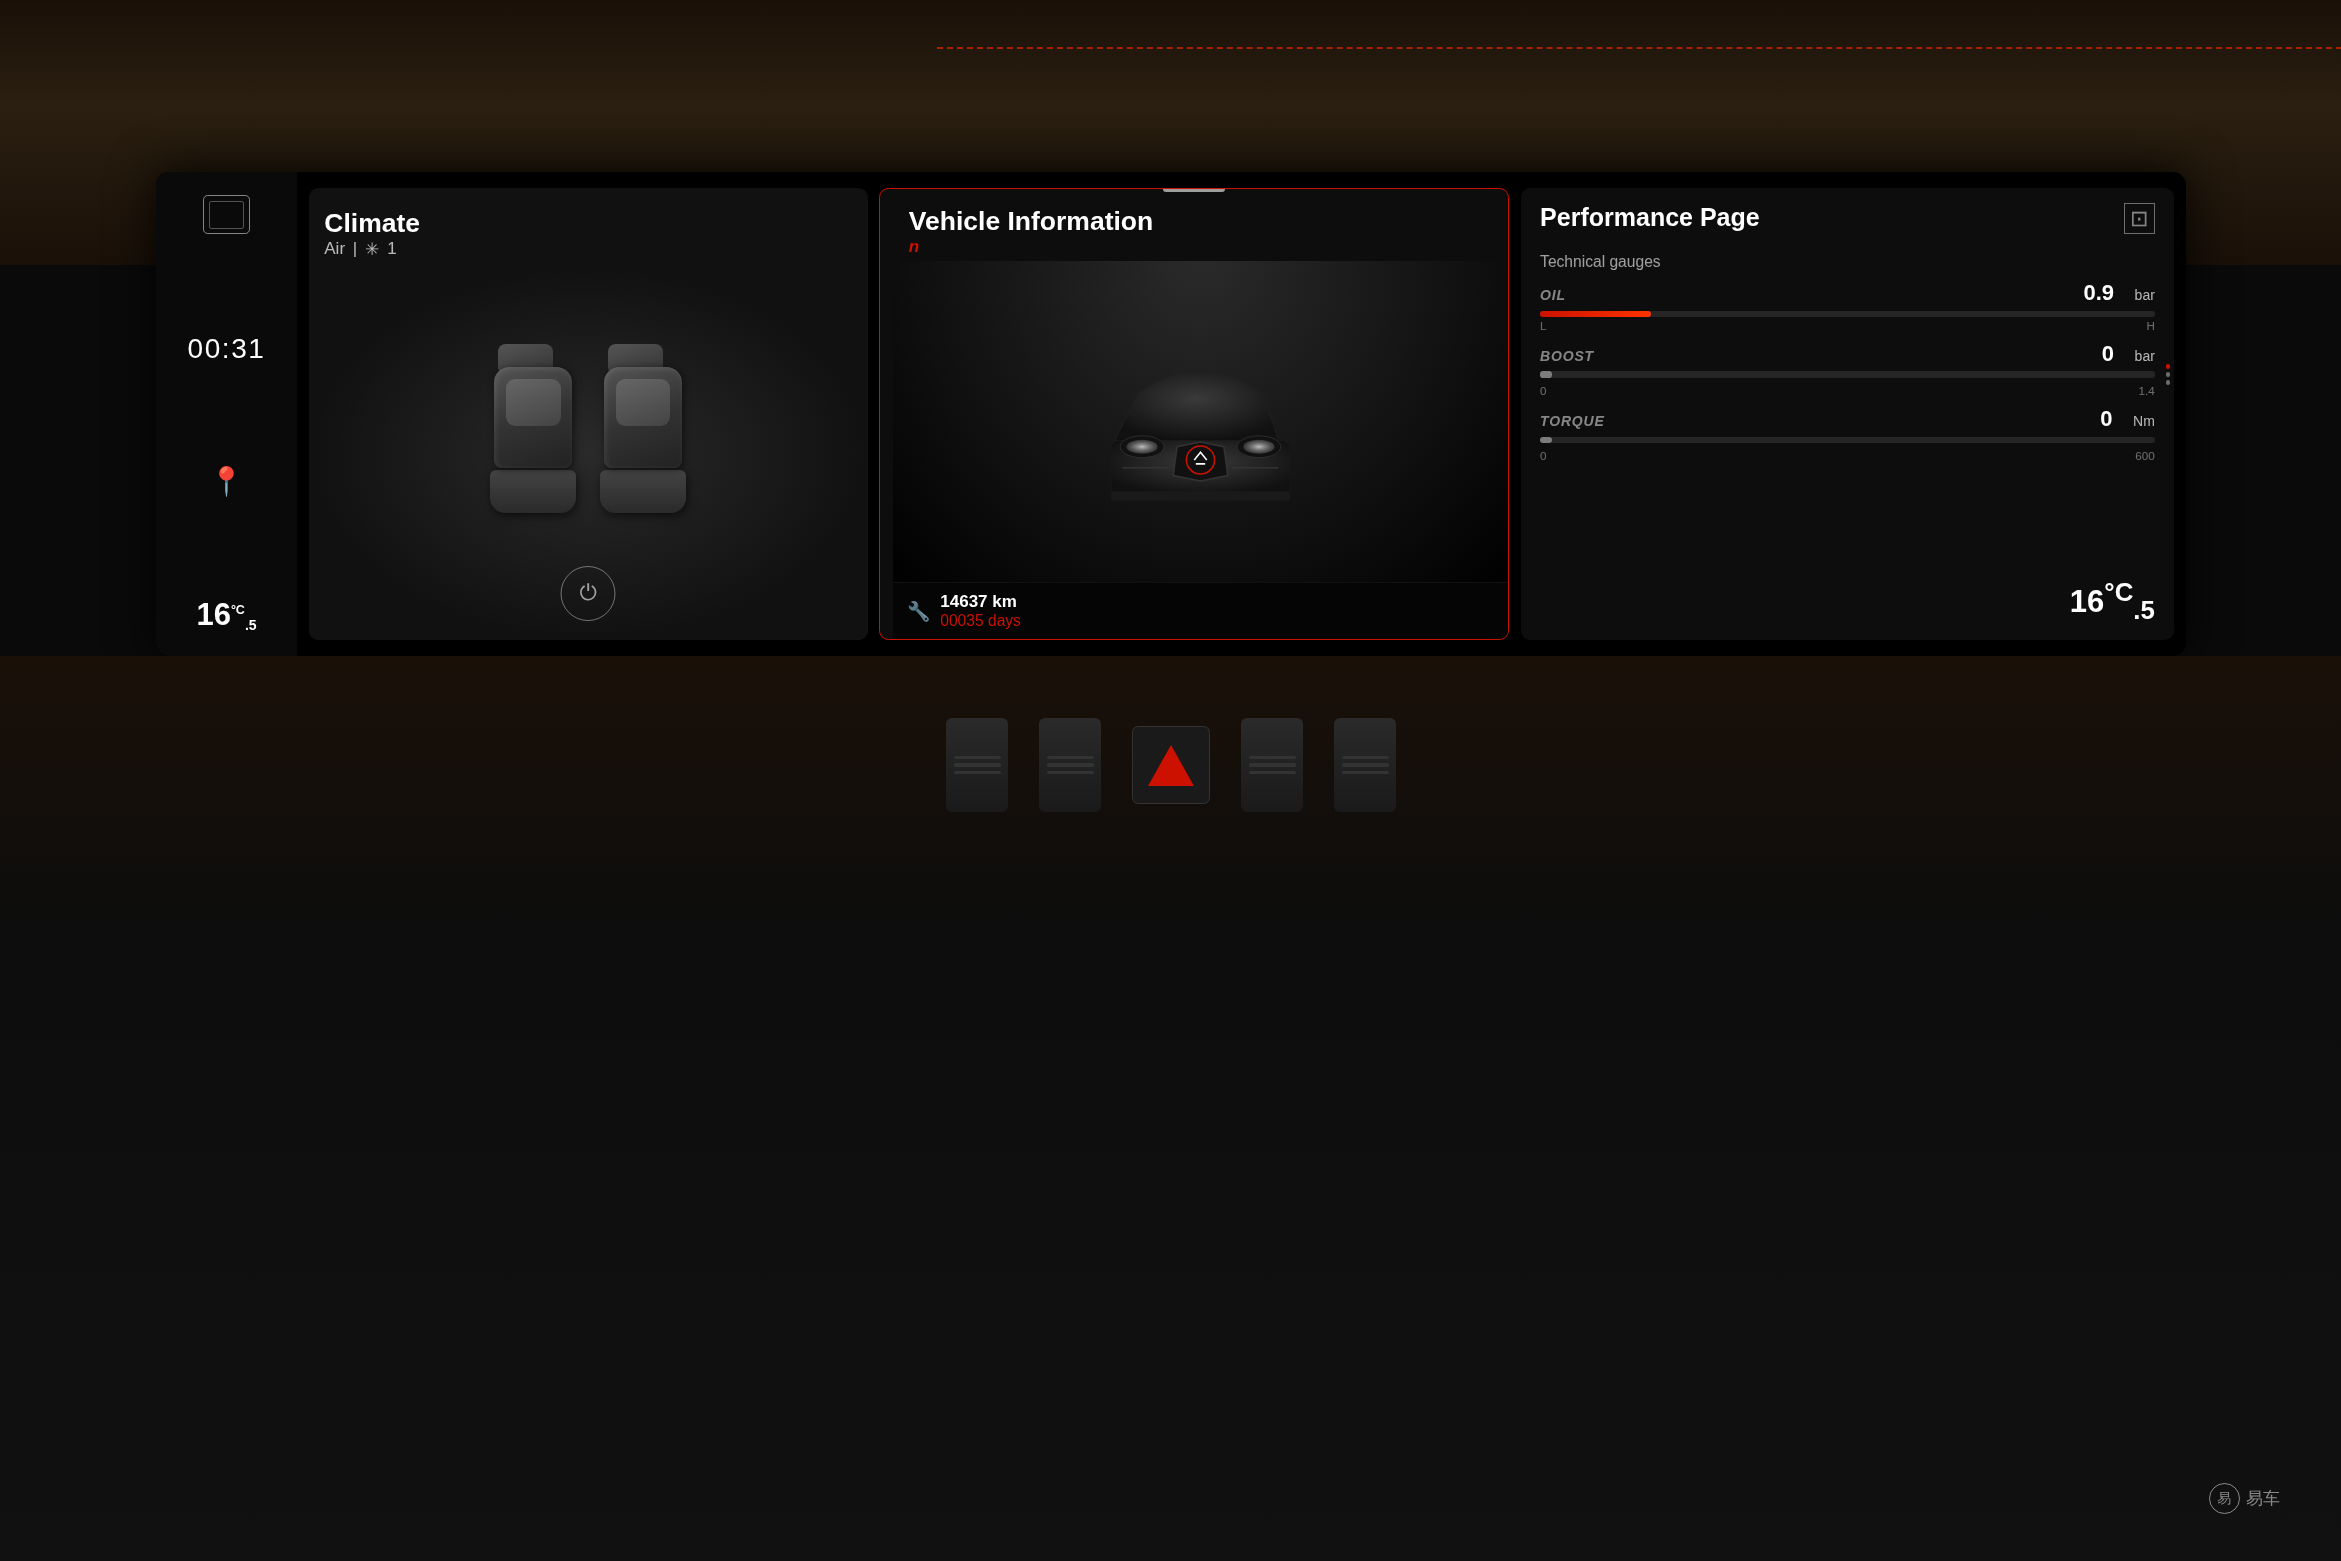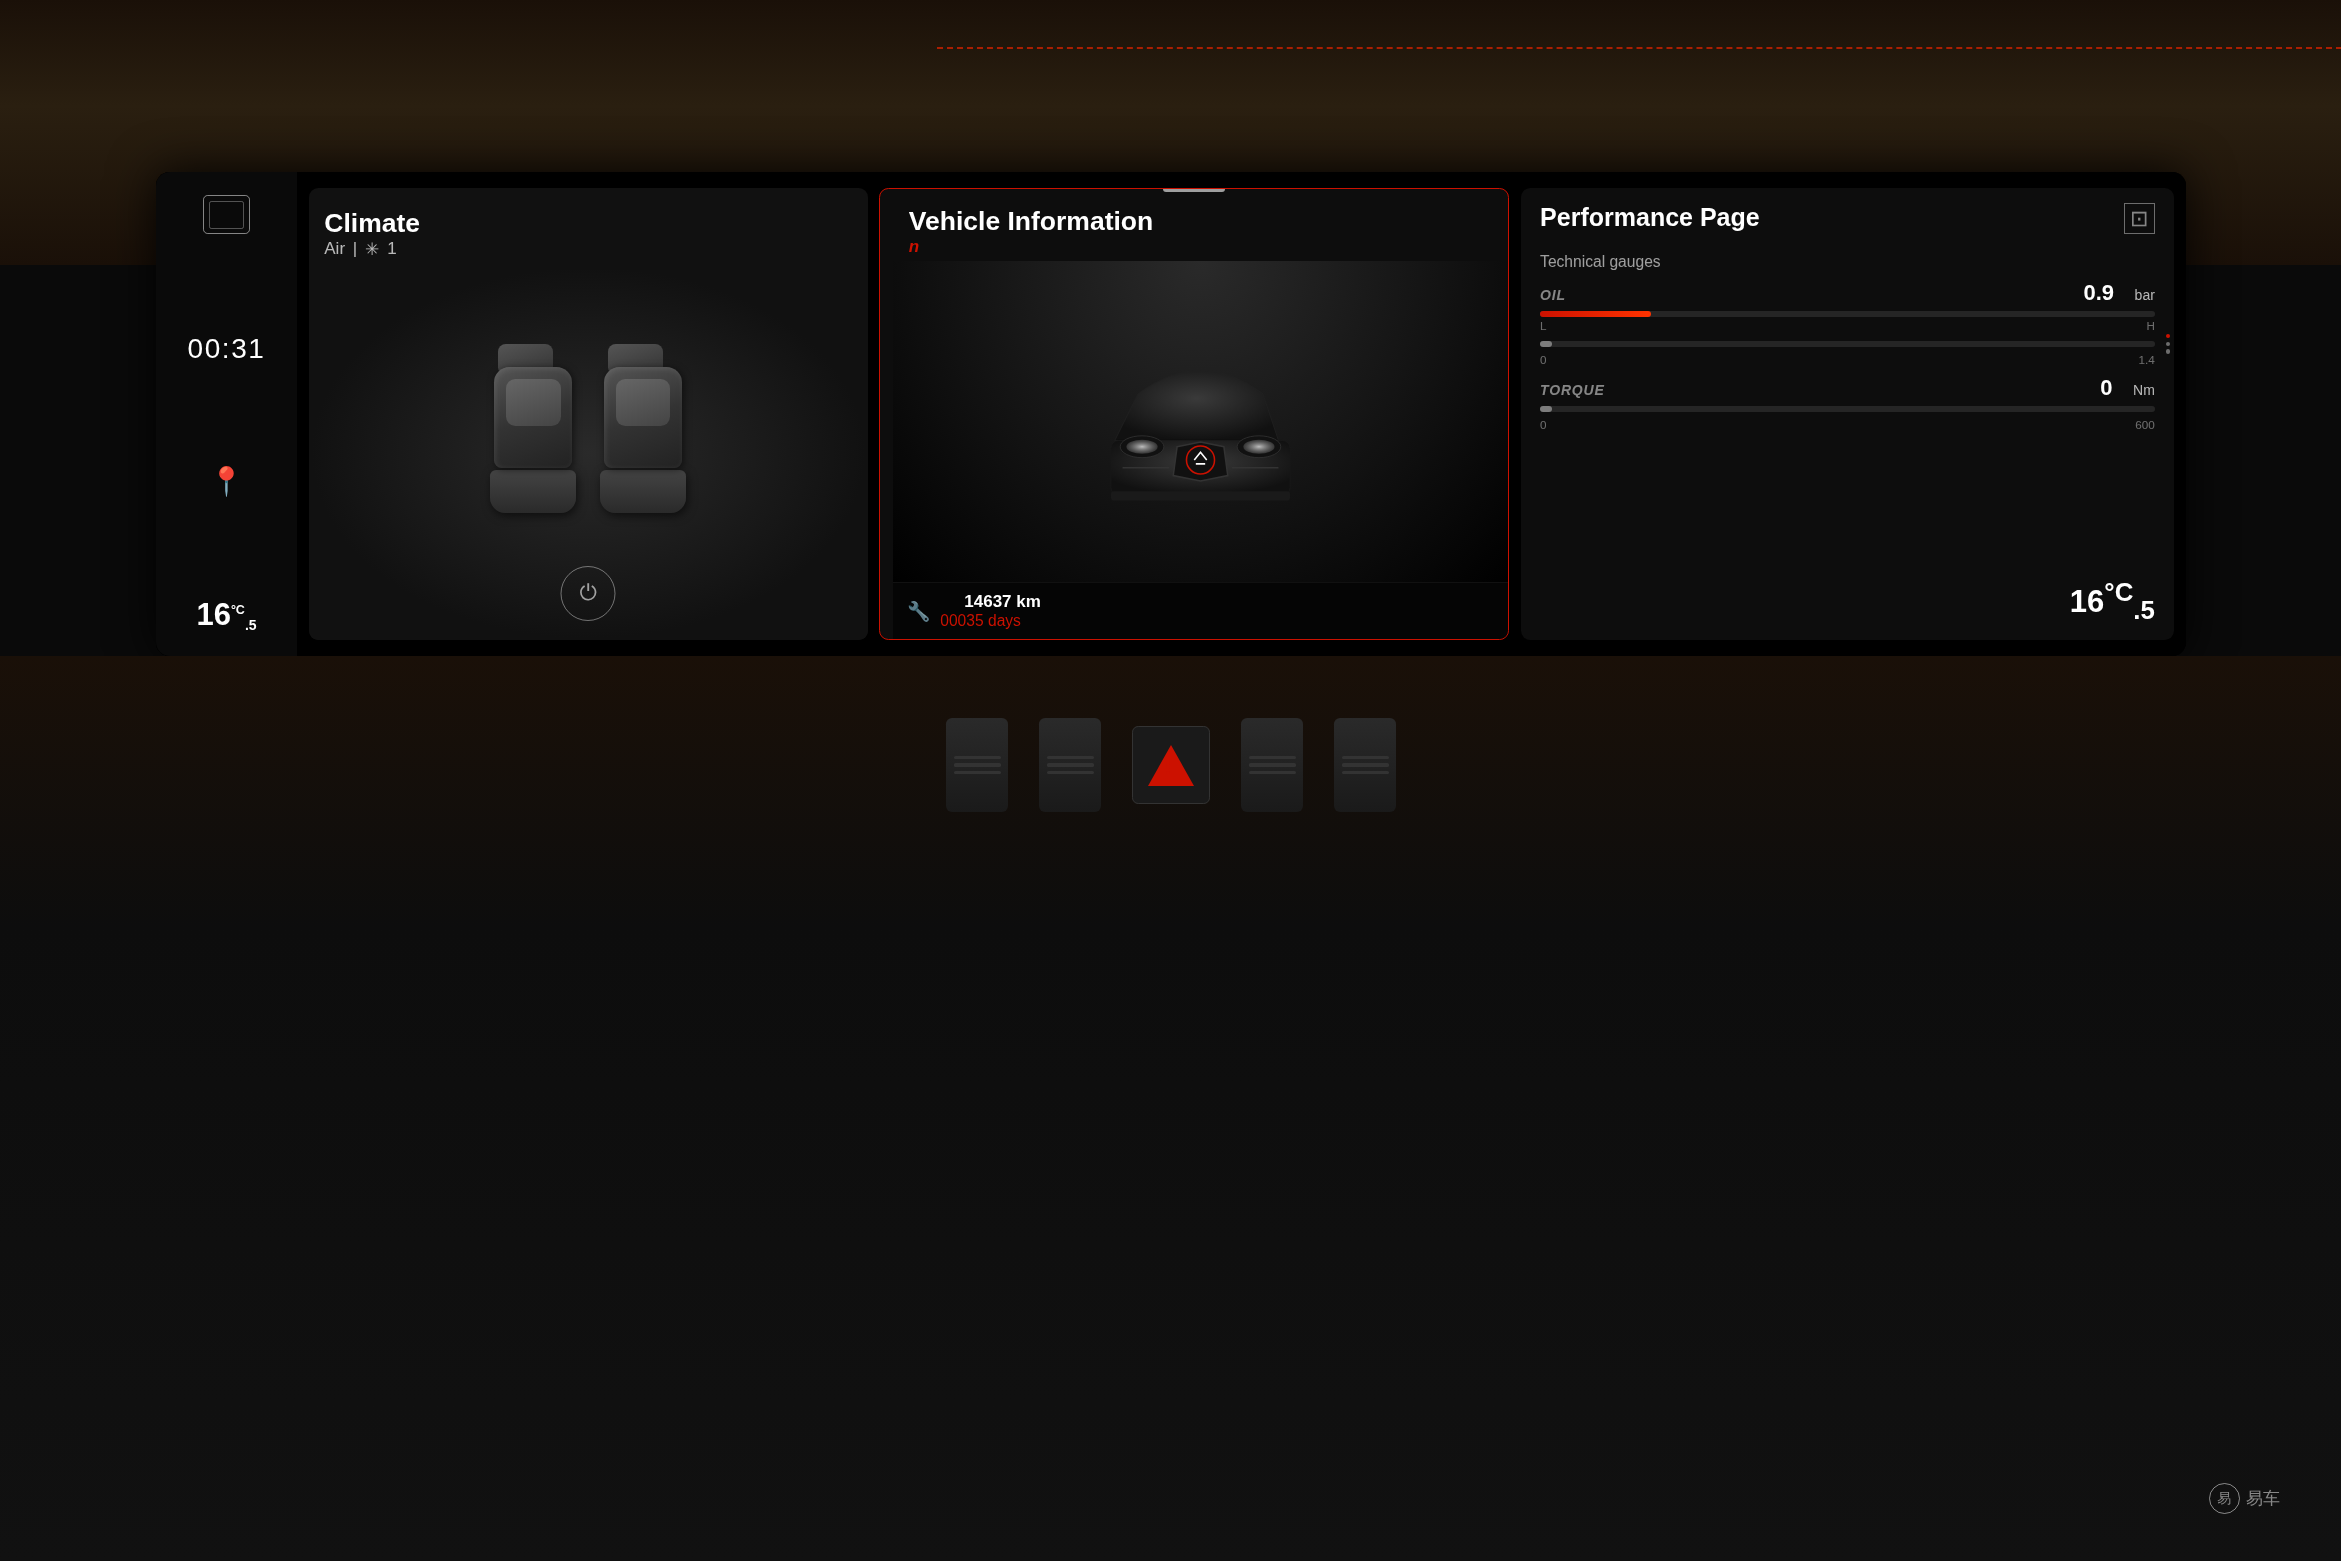--- a/index.html
+++ b/index.html
@@ -286,21 +286,20 @@
 
     .service-info {
       display: flex;
       flex-direction: column;
     }
 
     .service-km {
       font-size: 17px;
       color: white;
       font-weight: bold;
-      margin-left: 24px;
     }
 
     .service-days {
       font-size: 15.6px;
       color: rgba(255,255,255,0.7);
     }
 
     .service-days span {
       color: #cc1100;
     }
@@ -675,20 +674,27 @@
                 <div class="gauge-bar gauge-bar-oil" style="width: 18%"></div>
               </div>
               <div class="gauge-range">
                 <span>L</span>
                 <span>H</span>
               </div>
             </div>
           </div>
 
           <div class="gauge-item" style="position:relative">
+            <div class="gauge-label-row">
+              <span class="gauge-label">BOOST</span>
+              <span>
+                <span class="gauge-value">0</span>
+                <span class="gauge-unit">bar</span>
+              </span>
+            </div>
             <div class="gauge-bar-container">
               <div class="gauge-bar gauge-bar-boost" style="width: 2%"></div>
               <div class="dots-indicator">
                 <div class="dot red"></div>
                 <div class="dot"></div>
                 <div class="dot"></div>
               </div>
             </div>
             <div class="gauge-range">
               <span>0</span>

